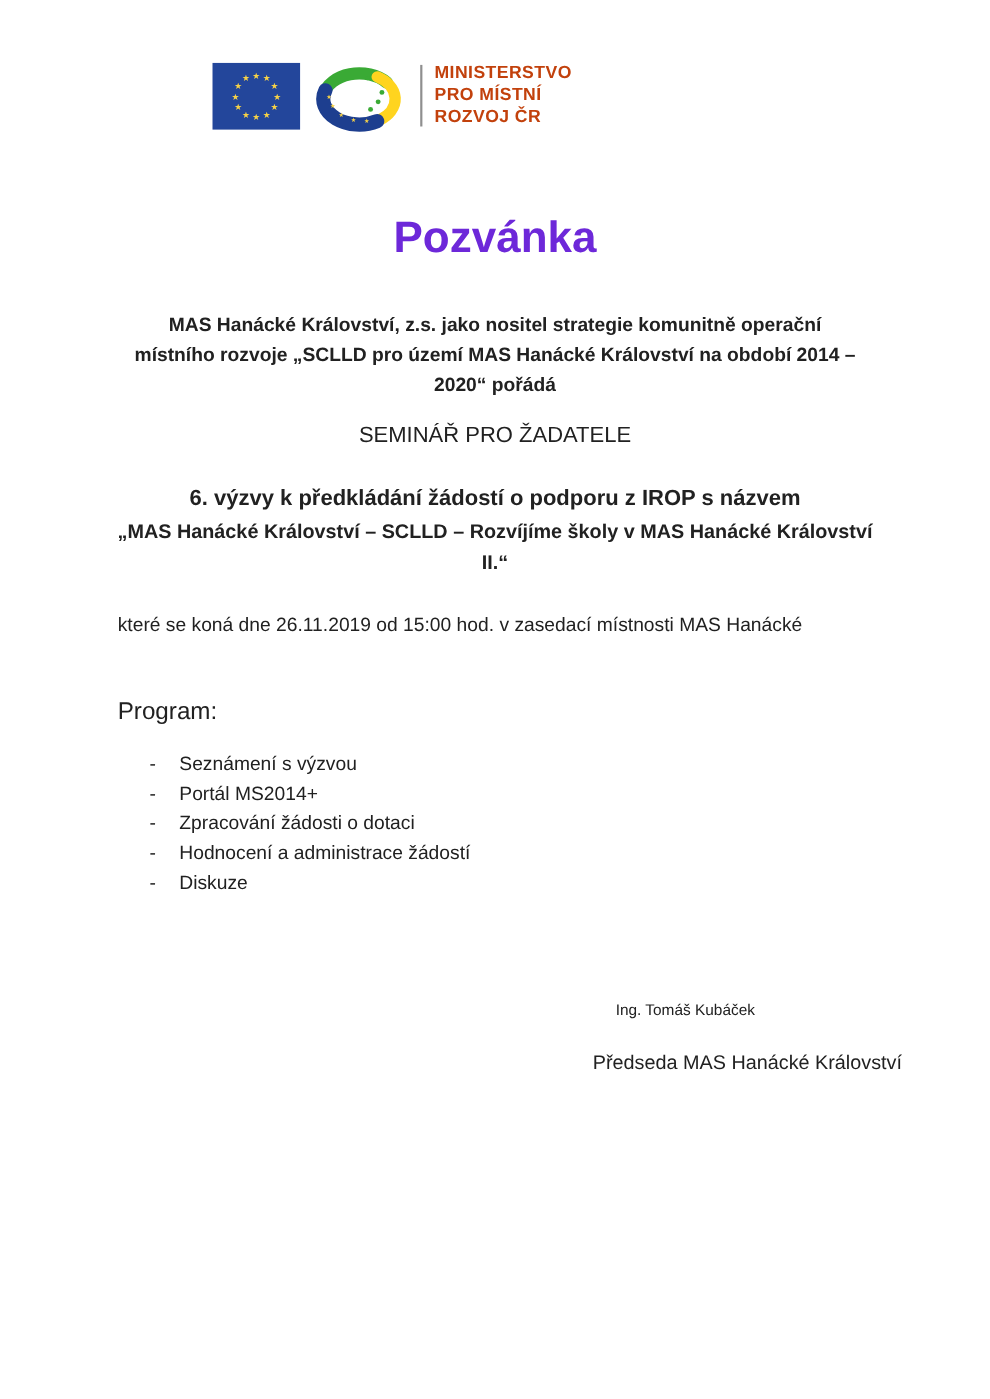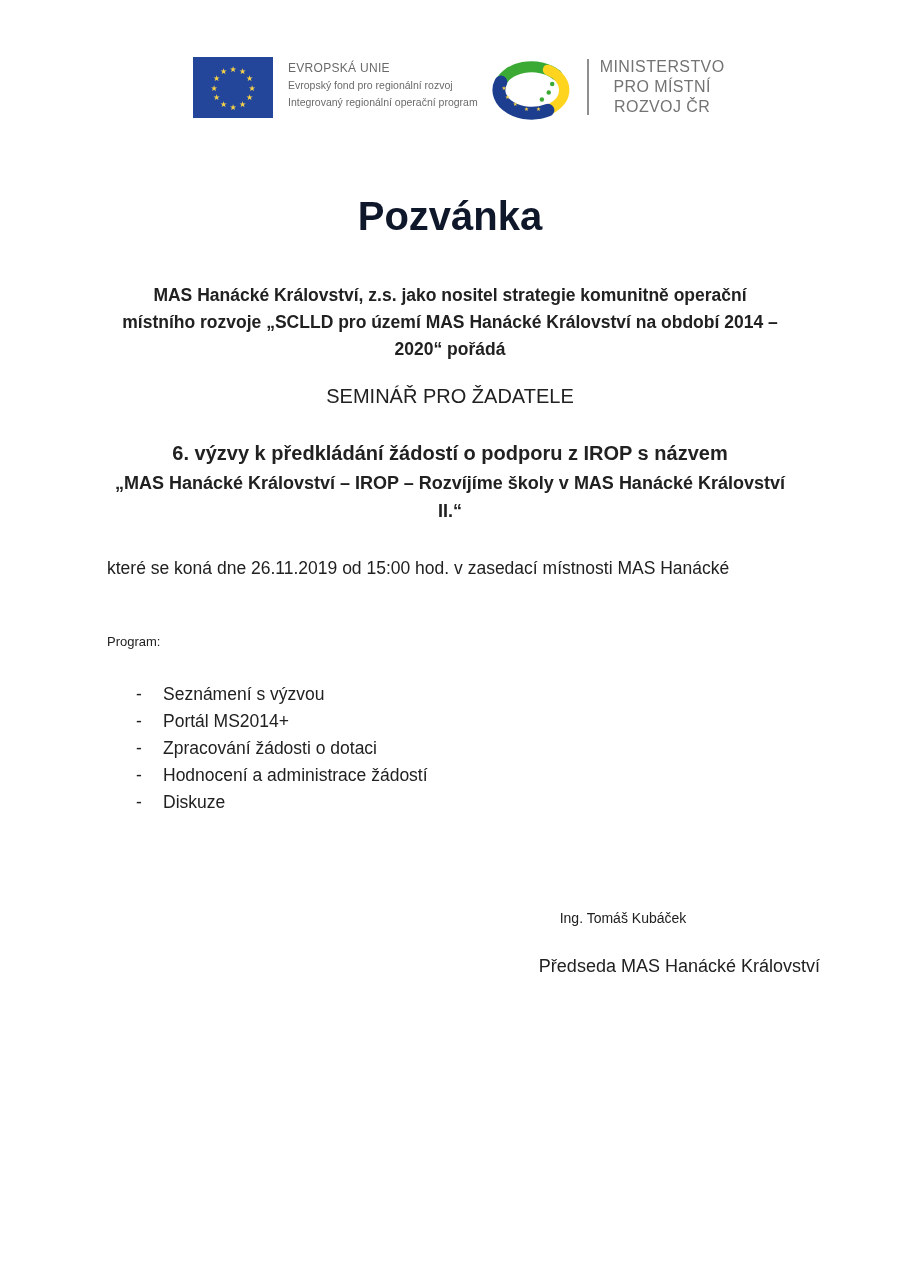--- a/index.html
+++ b/index.html
@@ -14,32 +14,32 @@
   }
   
   .header{position:absolute;top:57px;left:193px;display:flex;align-items:flex-start;}
   .eu-flag{display:block;}
   .eu-text{margin-left:15px;padding-top:3px;color:#6a6a6a;}
   .eu-text .l1{font-size:12px;line-height:17px;letter-spacing:.3px;}
   .eu-text .l2,.eu-text .l3{font-size:10.5px;line-height:17px;}
   .ministry{display:flex;align-items:flex-start;margin-left:14px;}
   .ministry-logo{display:block;margin-top:2px;}
   .logo-divider{width:2px;height:56px;background:#8f8f8f;margin:2px 11px 0 9px;}
-  .ministry-text{padding-top:0;color:#737373;font-weight:normal;font-size:16px;line-height:20px;letter-spacing:.4px;text-align:center;}
+  .ministry-text{padding-top:0;color:#c2410c;font-weight:bold;font-size:16px;line-height:20px;letter-spacing:.4px;}
   
   .abs{position:absolute;left:0;width:900px;}
   .center{text-align:center;}
-  .doc-title{top:194px;font-size:40px;font-weight:bold;color:#0f172a;}
+  .doc-title{top:194px;font-size:40px;font-weight:bold;color:#6d28d9;}
   .intro{top:282px;font-weight:bold;font-size:17.5px;line-height:27px;}
   .seminar{top:385px;font-weight:normal;font-size:20px;}
   .call-1{top:442px;font-weight:bold;font-size:20px;}
   .call-2{top:473px;font-weight:bold;font-size:18px;}
   .call-3{top:501px;font-weight:bold;font-size:18px;}
   .event{top:554px;left:107px;width:700px;font-size:17.5px;line-height:29px;}
-  .program-label{top:634px;left:107px;width:400px;font-size:13px;}
+  .program-label{top:634px;left:107px;width:400px;font-size:22px;}
   .program-list{top:681px;left:136px;width:500px;list-style:none;margin:0;padding:0;}
   .program-list li{display:flex;font-size:17.5px;line-height:27px;}
   .program-list .dash{width:27px;flex:0 0 27px;}
   .sig-name{top:910px;left:446px;width:354px;text-align:center;font-size:14px;}
   .sig-role{top:956px;left:480px;width:340px;text-align:right;font-size:18px;}
 </style>
 </head>
 <body>
 
 <div class="page">
@@ -56,25 +56,20 @@
           <text x="56.5" y="43">★</text>
           <text x="49.5" y="50">★</text>
           <text x="40" y="52.5">★</text>
           <text x="30.5" y="50">★</text>
           <text x="23.5" y="43">★</text>
           <text x="21" y="33.5">★</text>
           <text x="23.5" y="24">★</text>
           <text x="30.5" y="17">★</text>
         </g>
       </svg>
-    </div>
-    <div class="eu-text">
-      <div class="l1">EVROPSKÁ UNIE</div>
-      <div class="l2">Evropský fond pro regionální rozvoj</div>
-      <div class="l3">Integrovaný regionální operační program</div>
     </div>
 
     <div class="ministry">
       <svg class="ministry-logo" width="86" height="62" viewBox="0 0 100 72" aria-hidden="true">
         <g fill="none" stroke-linecap="round">
           <path d="M 8.6 31.3 A 38 27 0 0 1 75.1 18.6" stroke="#3aaa35" stroke-width="13"></path>
           <path d="M 65 12.6 A 38 27 0 0 1 67.8 58.1" stroke="#ffd41f" stroke-width="12"></path>
           <path d="M 10.3 26.8 A 38 27 0 0 0 65 59.4" stroke="#1d3e8f" stroke-width="15"></path>
         </g>
         <ellipse cx="45" cy="36" rx="17" ry="11" fill="#ffffff"></ellipse>
@@ -105,21 +100,21 @@
 
   <div class="abs center intro">
     <div>MAS Hanácké Království, z.s. jako nositel strategie komunitně operační</div>
     <div>místního rozvoje „SCLLD pro území MAS Hanácké Království na období 2014 –</div>
     <div>2020“ pořádá</div>
   </div>
 
   <div class="abs center seminar">SEMINÁŘ PRO ŽADATELE</div>
 
   <div class="abs center call-1">6. výzvy k předkládání žádostí o podporu z IROP s názvem</div>
-  <div class="abs center call-2">„MAS Hanácké Království – IROP – Rozvíjíme školy v MAS Hanácké Království</div>
+  <div class="abs center call-2">„MAS Hanácké Království – SCLLD – Rozvíjíme školy v MAS Hanácké Království</div>
   <div class="abs center call-3">II.“</div>
 
   <div class="abs event">
     <div>které se koná dne 26.11.2019 od 15:00 hod. v zasedací místnosti MAS Hanácké</div>
   </div>
 
   <div class="abs program-label">Program:</div>
   <ul class="abs program-list">
     <li>
       <span class="dash">-</span>

